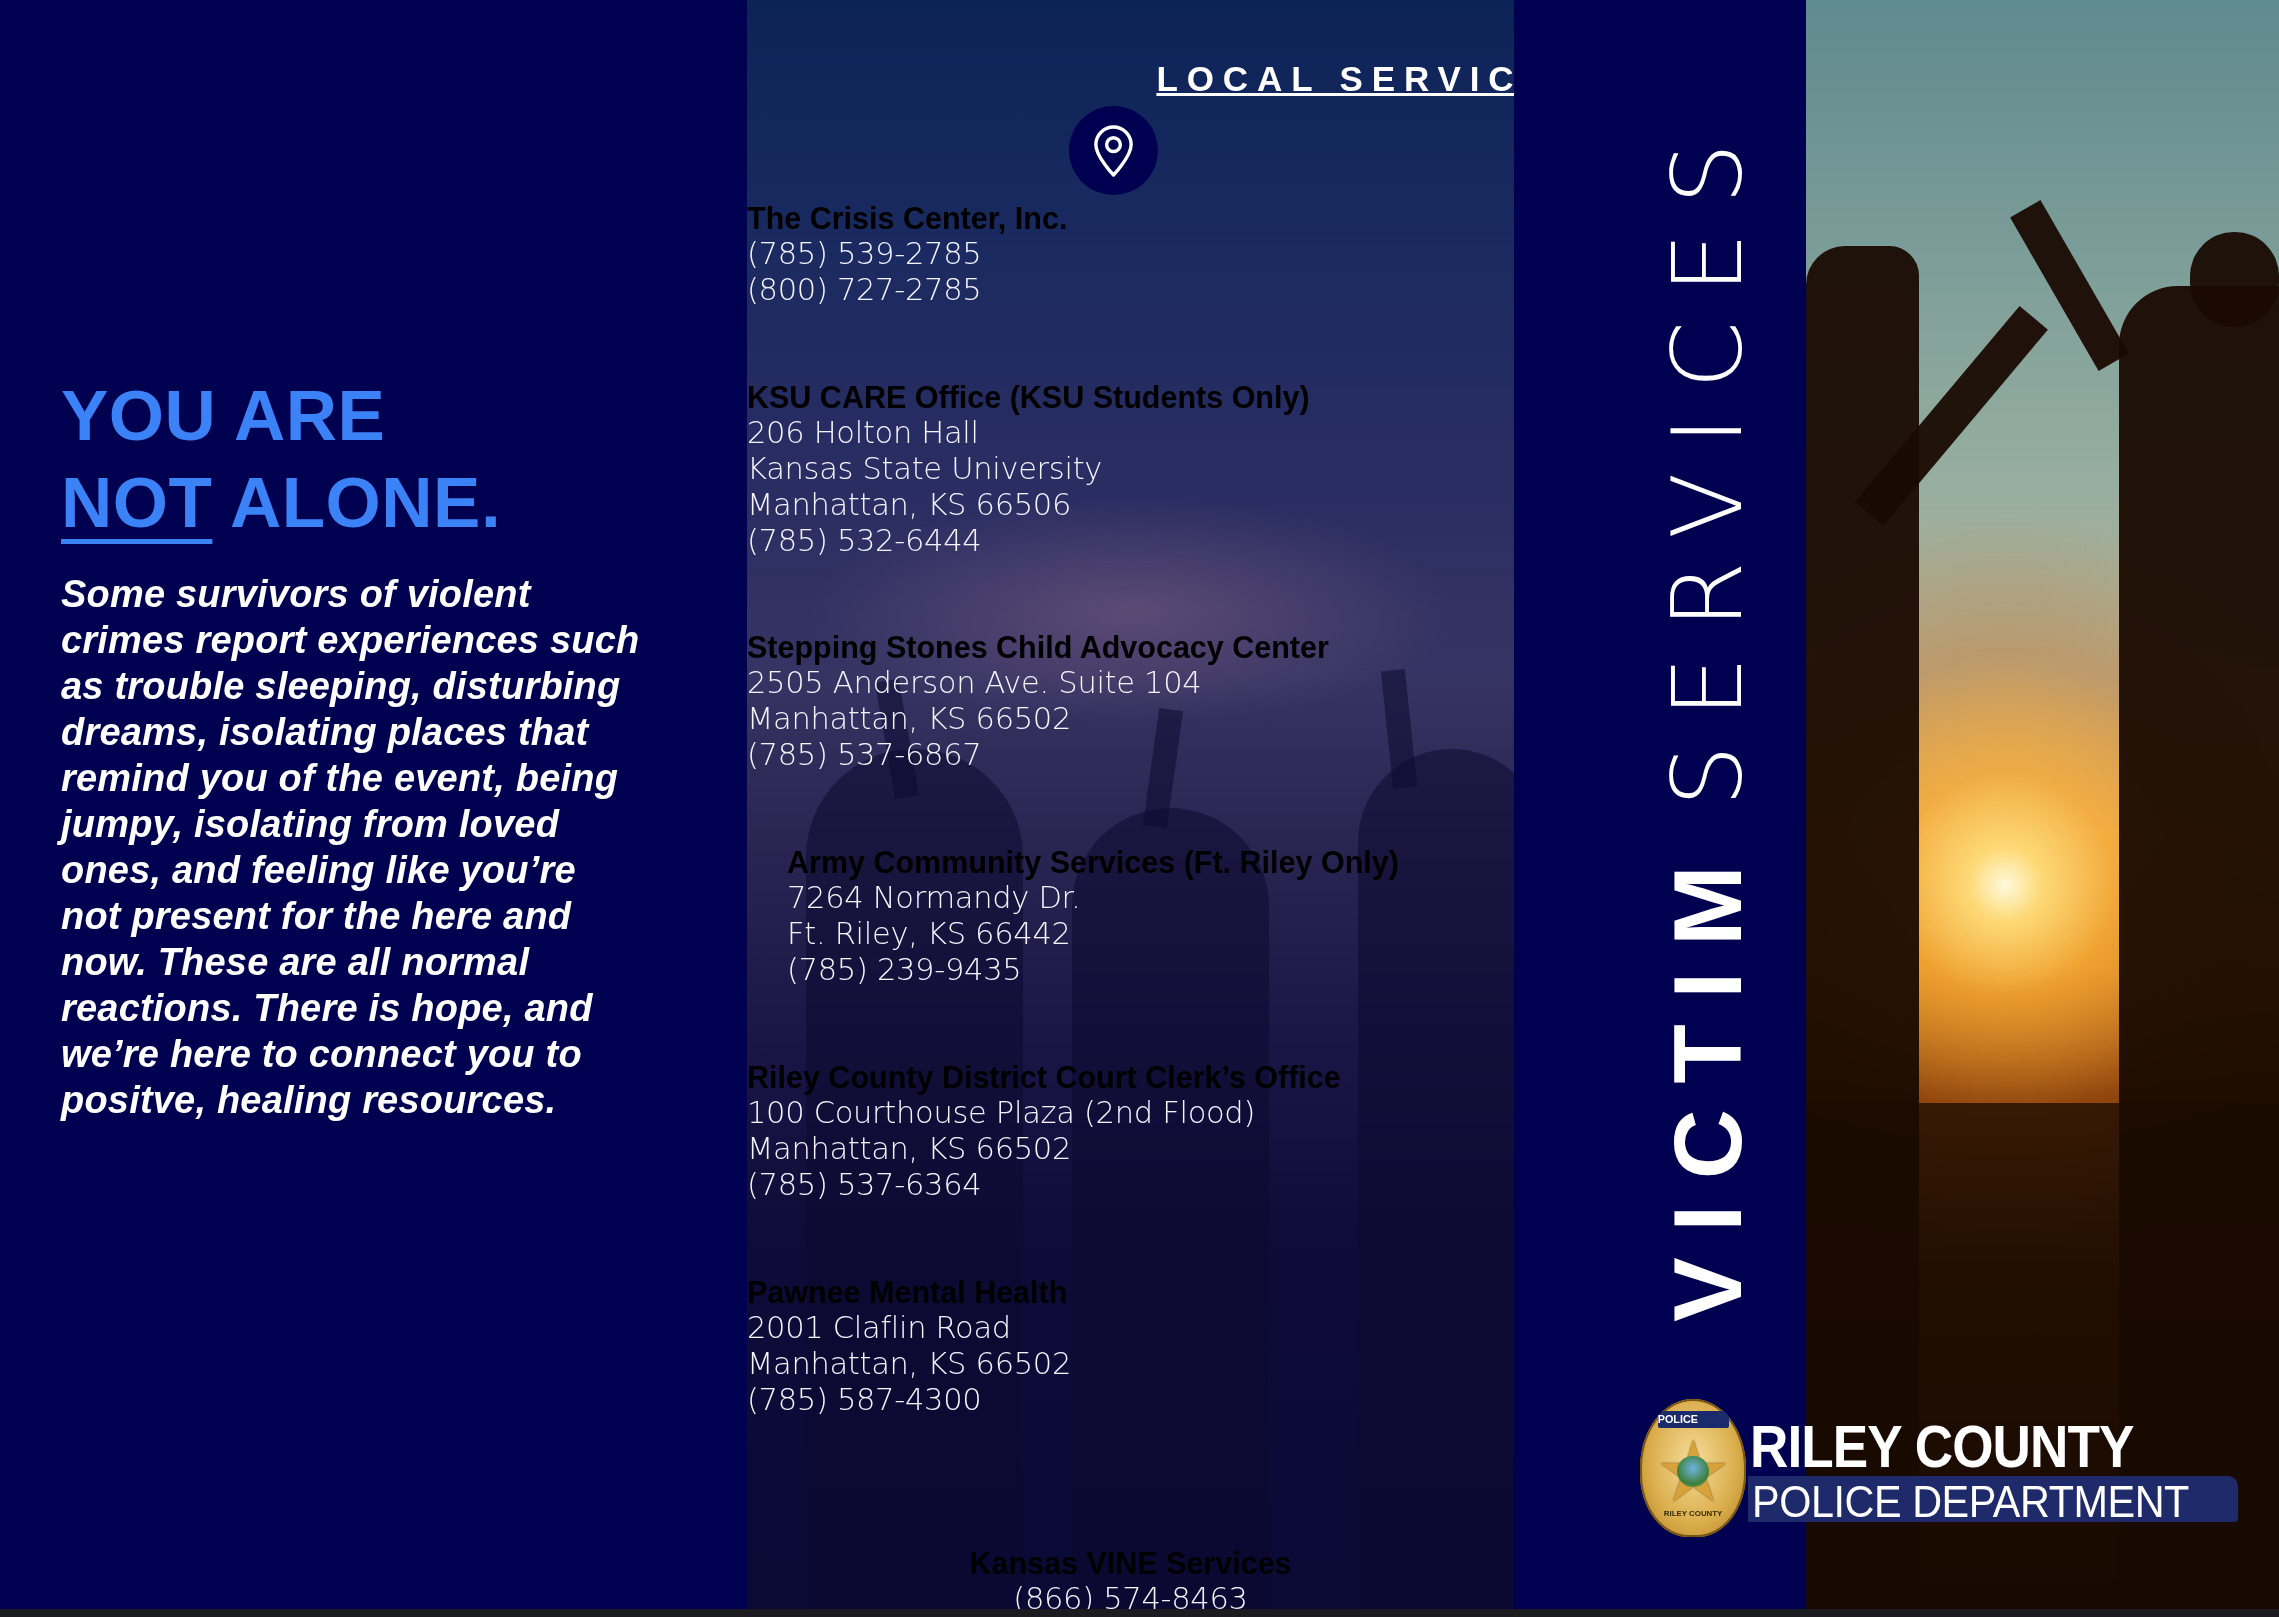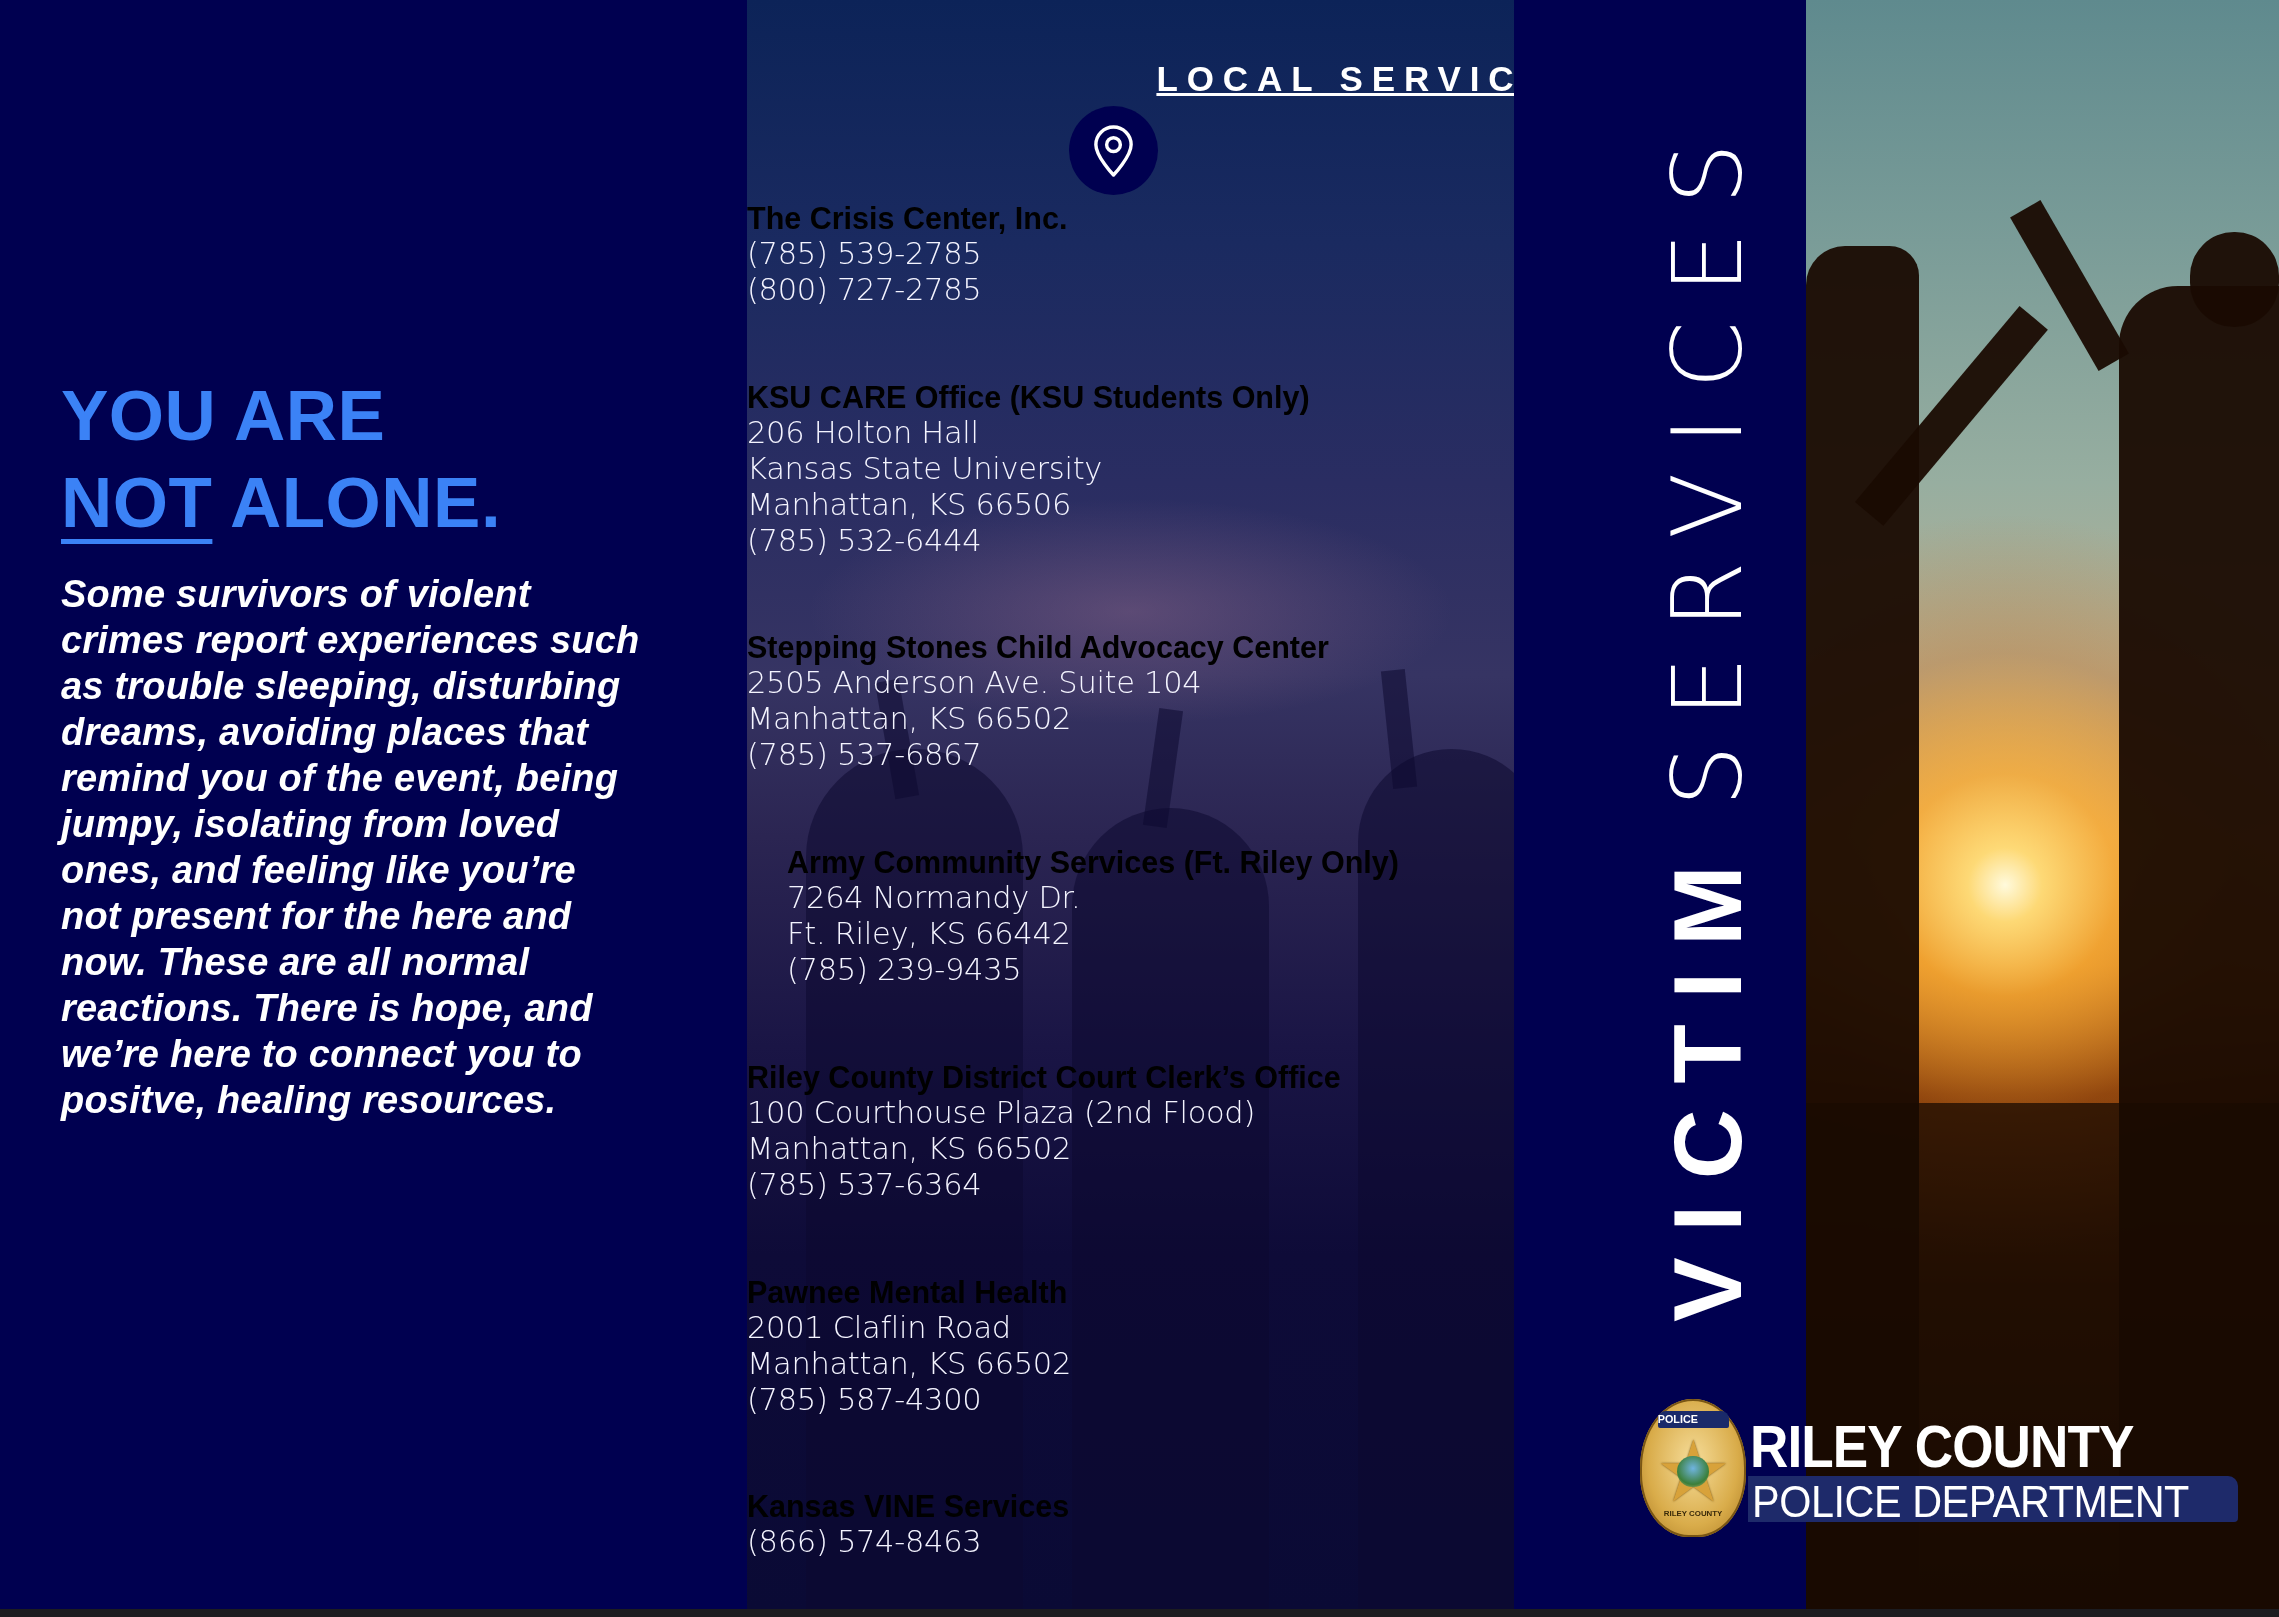--- a/index.html
+++ b/index.html
@@ -56,21 +56,21 @@
 
 <div id="left" class="panel">
   <div class="headline">
     <div>YOU ARE</div>
     <div><span class="not">NOT</span><span> ALONE.</span></div>
   </div>
   <div class="body-text">
     <div>Some survivors of violent</div>
     <div>crimes report experiences such</div>
     <div>as trouble sleeping, disturbing</div>
-    <div>dreams, avoiding places that</div>
+    <div>dreams, isolating places that</div>
     <div>remind you of the event, being</div>
     <div>jumpy, isolating from loved</div>
     <div>ones, and feeling like you’re</div>
     <div>not present for the here and</div>
     <div>now. These are all normal</div>
     <div>reactions. There is hope, and</div>
     <div>we’re here to connect you to</div>
     <div>positve, healing resources.</div>
   </div>
 </div>
@@ -127,21 +127,21 @@
     <div class="line">(785) 537-6364</div>
   </div>
 
   <div class="service" style="top:1275px;">
     <div class="name">Pawnee Mental Health</div>
     <div class="line">2001 Claflin Road</div>
     <div class="line">Manhattan, KS 66502</div>
     <div class="line">(785) 587-4300</div>
   </div>
 
-  <div class="service" style="top:1489px;">
+  <div class="service" style="top:1546px;text-align:center;">
     <div class="name">Kansas VINE Services</div>
     <div class="line">(866) 574-8463</div>
   </div>
 </div>
 
 <div id="strip" class="panel"></div>
 <div class="vtitle">
   <span class="victim">VICTIM</span><span class="services-word">SERVICES</span>
 </div>
 

